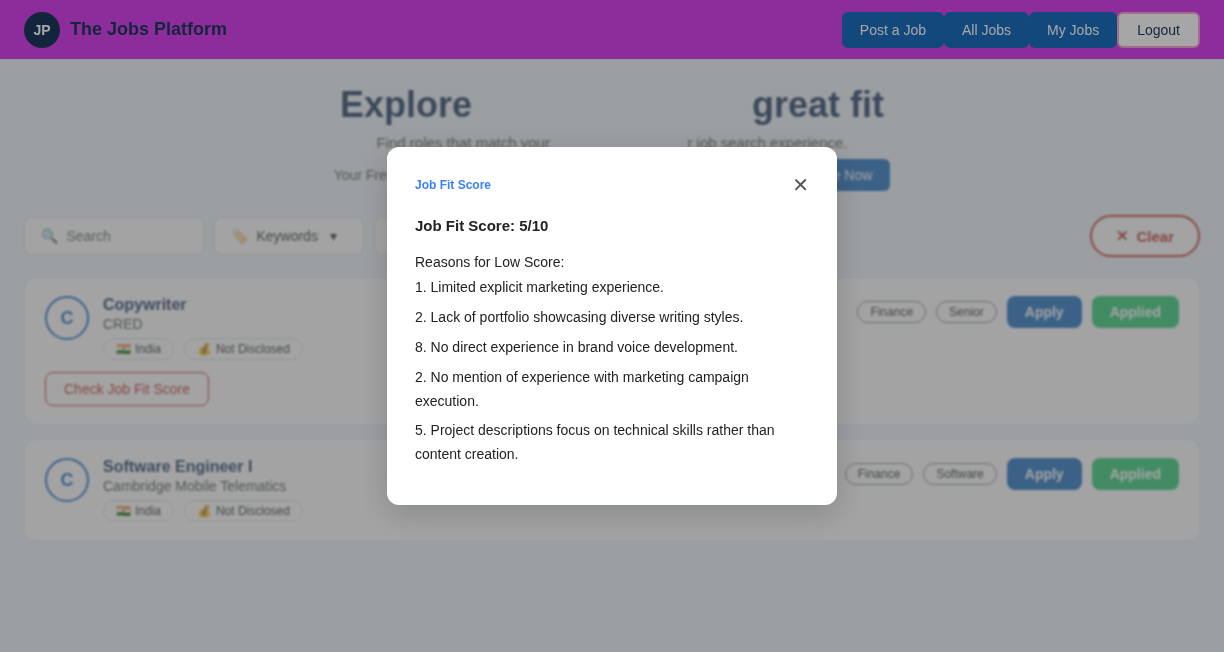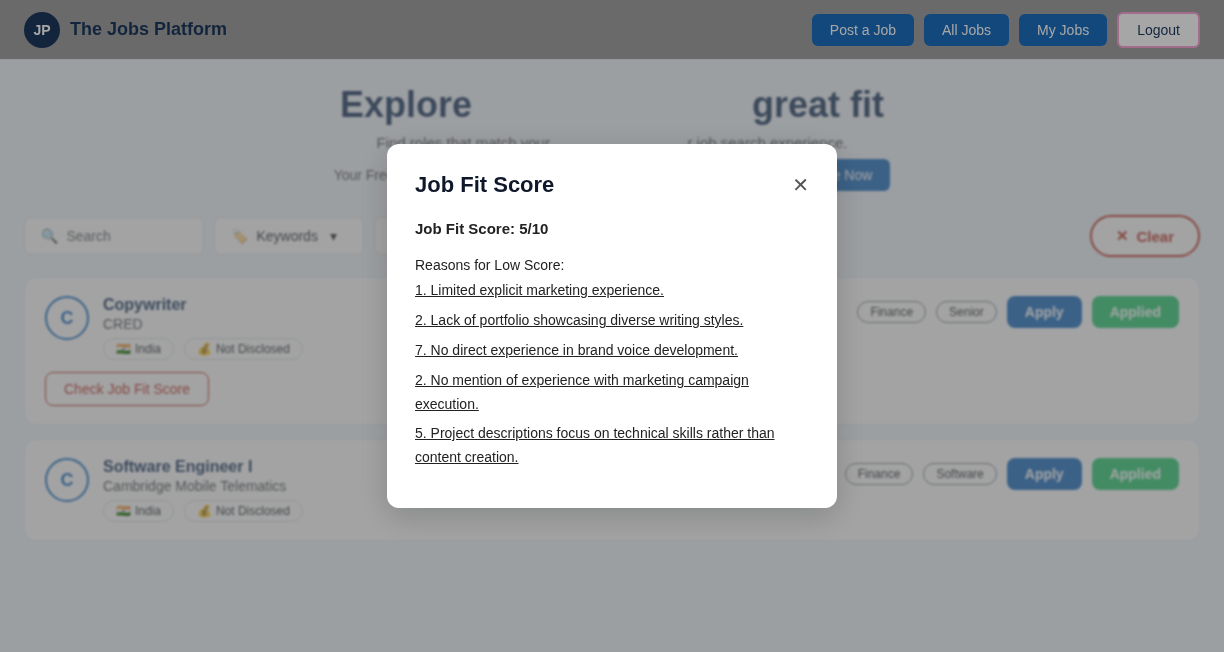--- a/index.html
+++ b/index.html
@@ -1,20 +1,20 @@
 <!DOCTYPE html>
 <html><head>
   <meta charset="utf-8">
   <style>
     * { box-sizing: border-box; margin: 0; padding: 0; }
     body { font-family: -apple-system, BlinkMacSystemFont, 'Segoe UI', sans-serif; background: #f0f4f8; min-height: 652px; overflow: hidden; }
 
     
     .header {
-      background: #a3a3a3;
+      background: #d946ef;
       display: flex;
       align-items: center;
       padding: 8px 24px;
       height: 60px;
       border-bottom: 1px solid #e2e8f0;
       position: relative;
       z-index: 1;
     }
     .logo-area {
       display: flex;
@@ -23,21 +23,21 @@
       flex: 1;
     }
     .logo-circle {
       width: 36px; height: 36px;
       background: #1e3a5f;
       border-radius: 50%;
       display: flex; align-items: center; justify-content: center;
       color: white; font-weight: bold; font-size: 14px;
     }
     .logo-text { font-weight: 700; font-size: 18px; color: #1e3a5f; }
-    .header-nav { display: flex; gap: 10px; align-items: center; }
+    .header-nav { display: flex; gap: 0; }
     .nav-btn {
       padding: 8px 18px;
       border-radius: 6px;
       border: none;
       cursor: pointer;
       font-size: 14px;
       font-weight: 500;
     }
     .nav-btn-primary { background: #1e6fbf; color: white; }
     .nav-btn-outline { background: white; color: #1e3a5f; border: 2px solid #f9a8d4; }
@@ -170,29 +170,29 @@
       width: 450px;
       max-width: 95vw;
       padding: 28px 28px 32px;
       position: relative;
       box-shadow: 0 8px 32px rgba(0,0,0,0.18);
     }
     .modal-header {
       display: flex; justify-content: space-between; align-items: center;
       margin-bottom: 18px;
     }
-    .modal-title { font-size: 22px; font-weight: 700; color: #0f172a; }
+    .modal-title { font-size: 12px; font-weight: 700; color: #3b82f6; }
     .modal-close {
       background: none; border: none; cursor: pointer;
       font-size: 20px; color: #555; line-height: 1;
     }
     .modal-body { font-size: 14px; color: #222; line-height: 1.7; }
     .modal-score { font-weight: 700; margin-bottom: 12px; font-size: 15px; margin-top: 12px; }
     .modal-reasons-title { font-weight: 400; margin-bottom: 2px; }
-    .modal-reason { margin-bottom: 6px; text-decoration: underline; }
+    .modal-reason { margin-bottom: 6px; }
   </style>
 </head>
 <body>
 
 <div class="header">
   <div class="logo-area">
     <div class="logo-circle">JP</div>
     <span class="logo-text">The Jobs Platform</span>
   </div>
   <div class="header-nav">
@@ -292,18 +292,18 @@
   <div class="modal">
     <div class="modal-header">
       <span class="modal-title">Job Fit Score</span>
       <button class="modal-close">✕</button>
     </div>
     <div class="modal-body">
       <div class="modal-score">Job Fit Score: 5/10</div>
       <div class="modal-reasons-title">Reasons for Low Score:</div>
       <div class="modal-reason">1. Limited explicit marketing experience.</div>
       <div class="modal-reason">2. Lack of portfolio showcasing diverse writing styles.</div>
-      <div class="modal-reason">7. No direct experience in brand voice development.</div>
+      <div class="modal-reason">8. No direct experience in brand voice development.</div>
       <div class="modal-reason">2. No mention of experience with marketing campaign execution.</div>
       <div class="modal-reason">5. Project descriptions focus on technical skills rather than content creation.</div>
     </div>
   </div>
 </div>
 
 </body></html>

